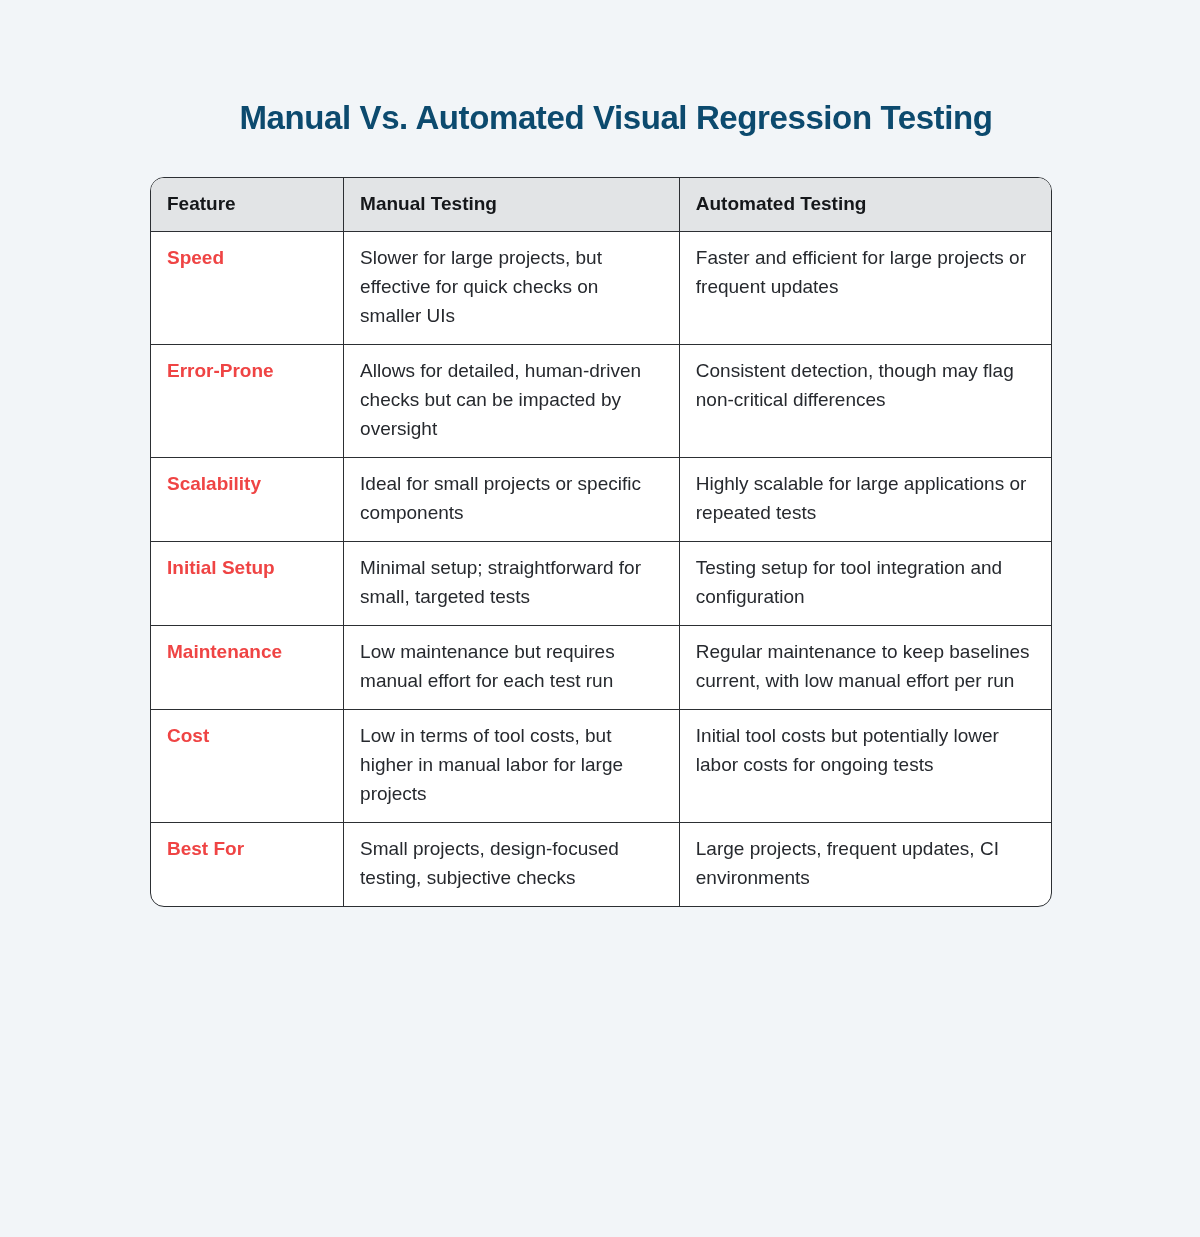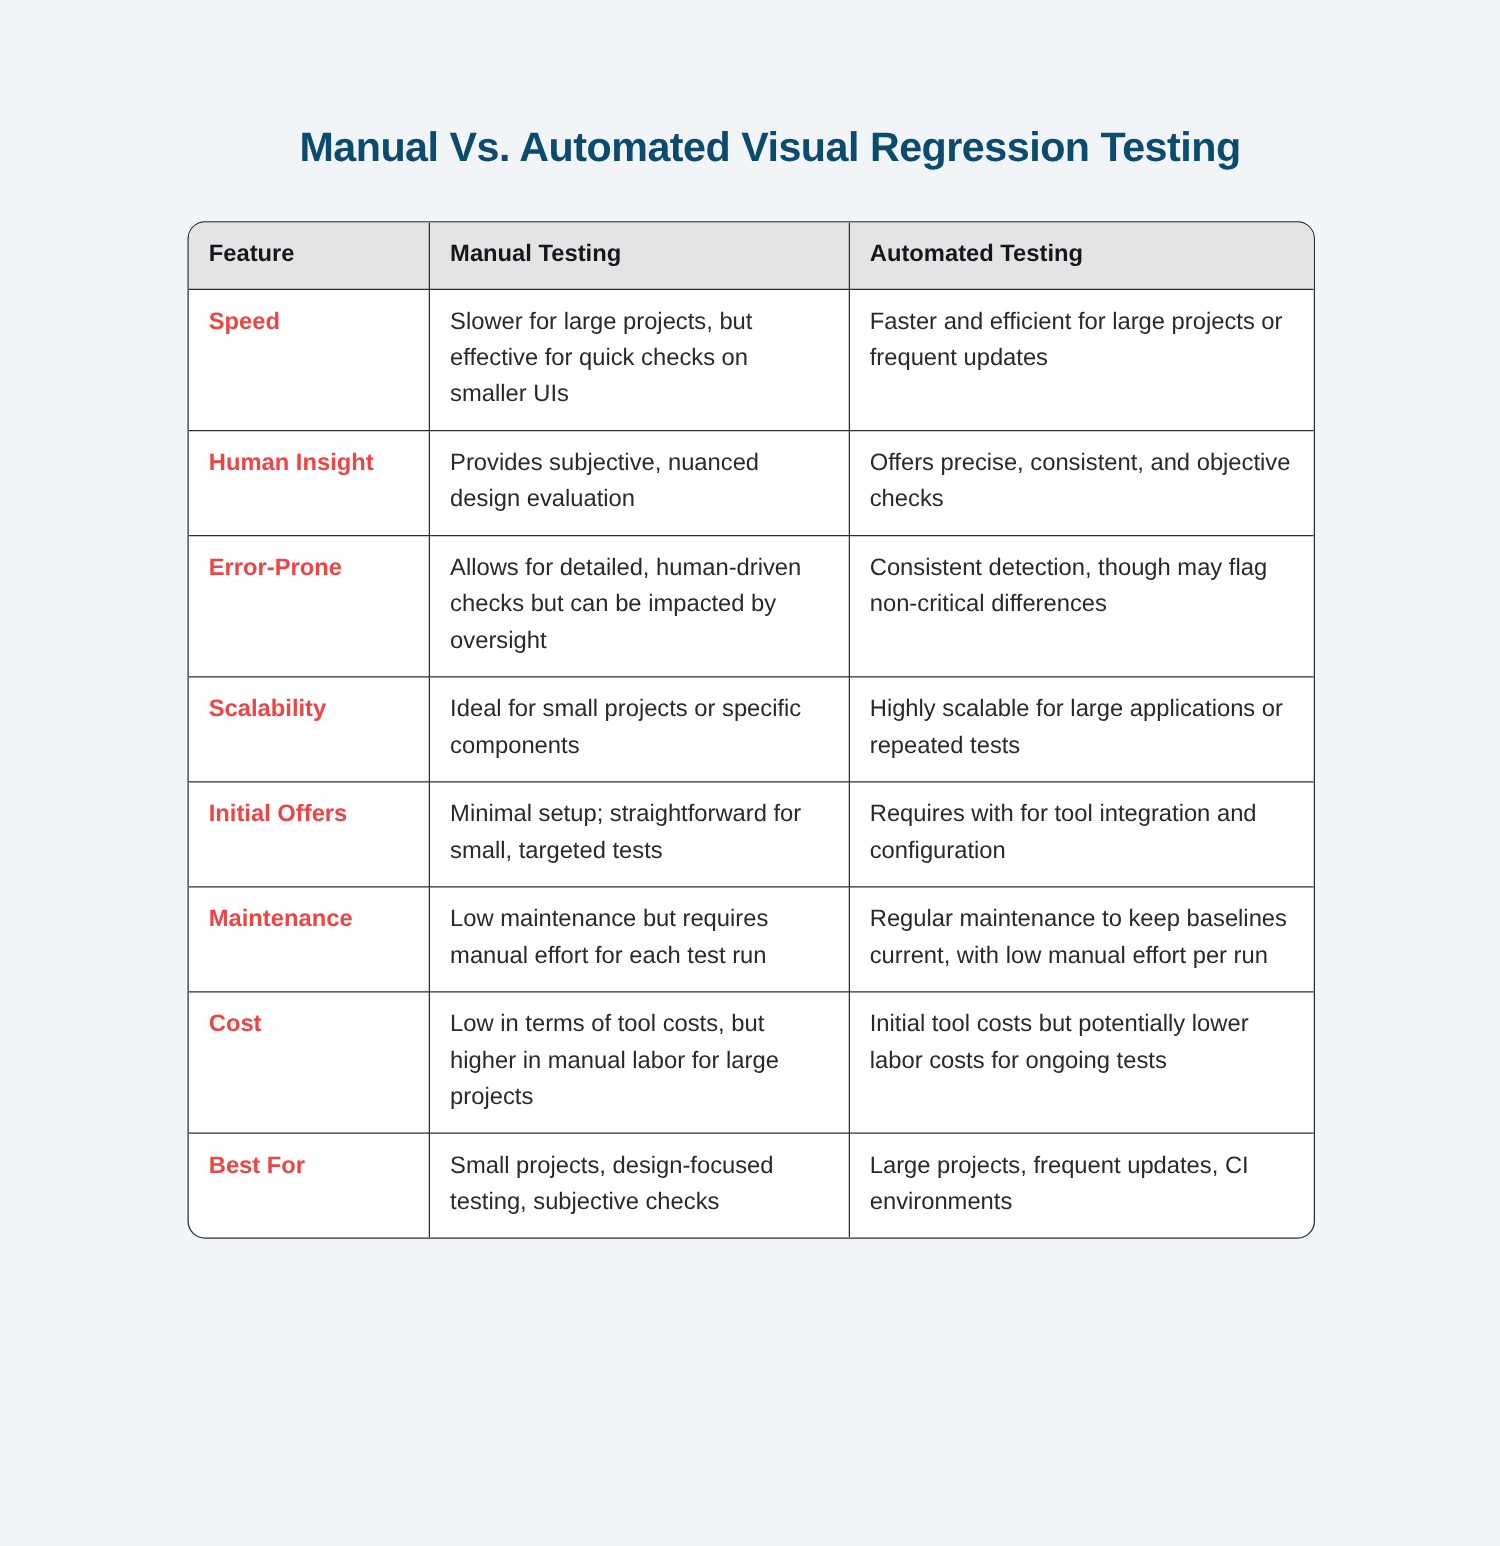--- a/index.html
+++ b/index.html
@@ -90,38 +90,33 @@
         <th>Automated Testing</th>
       </tr>
     </thead>
     <tbody>
       <tr>
         <td class="feature-cell">Speed</td>
         <td>Slower for large projects, but effective for quick checks on smaller UIs</td>
         <td>Faster and efficient for large projects or frequent updates</td>
       </tr>
       <tr>
-        <td class="feature-cell">Human Insight</td>
-        <td>Provides subjective, nuanced design evaluation</td>
-        <td>Offers precise, consistent, and objective checks</td>
-      </tr>
-      <tr>
         <td class="feature-cell">Error-Prone</td>
         <td>Allows for detailed, human-driven checks but can be impacted by oversight</td>
         <td>Consistent detection, though may flag non-critical differences</td>
       </tr>
       <tr>
         <td class="feature-cell">Scalability</td>
         <td>Ideal for small projects or specific components</td>
         <td>Highly scalable for large applications or repeated tests</td>
       </tr>
       <tr>
-        <td class="feature-cell">Initial Offers</td>
+        <td class="feature-cell">Initial Setup</td>
         <td>Minimal setup; straightforward for small, targeted tests</td>
-        <td>Requires with for tool integration and configuration</td>
+        <td>Testing setup for tool integration and configuration</td>
       </tr>
       <tr>
         <td class="feature-cell">Maintenance</td>
         <td>Low maintenance but requires manual effort for each test run</td>
         <td>Regular maintenance to keep baselines current, with low manual effort per run</td>
       </tr>
       <tr>
         <td class="feature-cell">Cost</td>
         <td>Low in terms of tool costs, but higher in manual labor for large projects</td>
         <td>Initial tool costs but potentially lower labor costs for ongoing tests</td>

